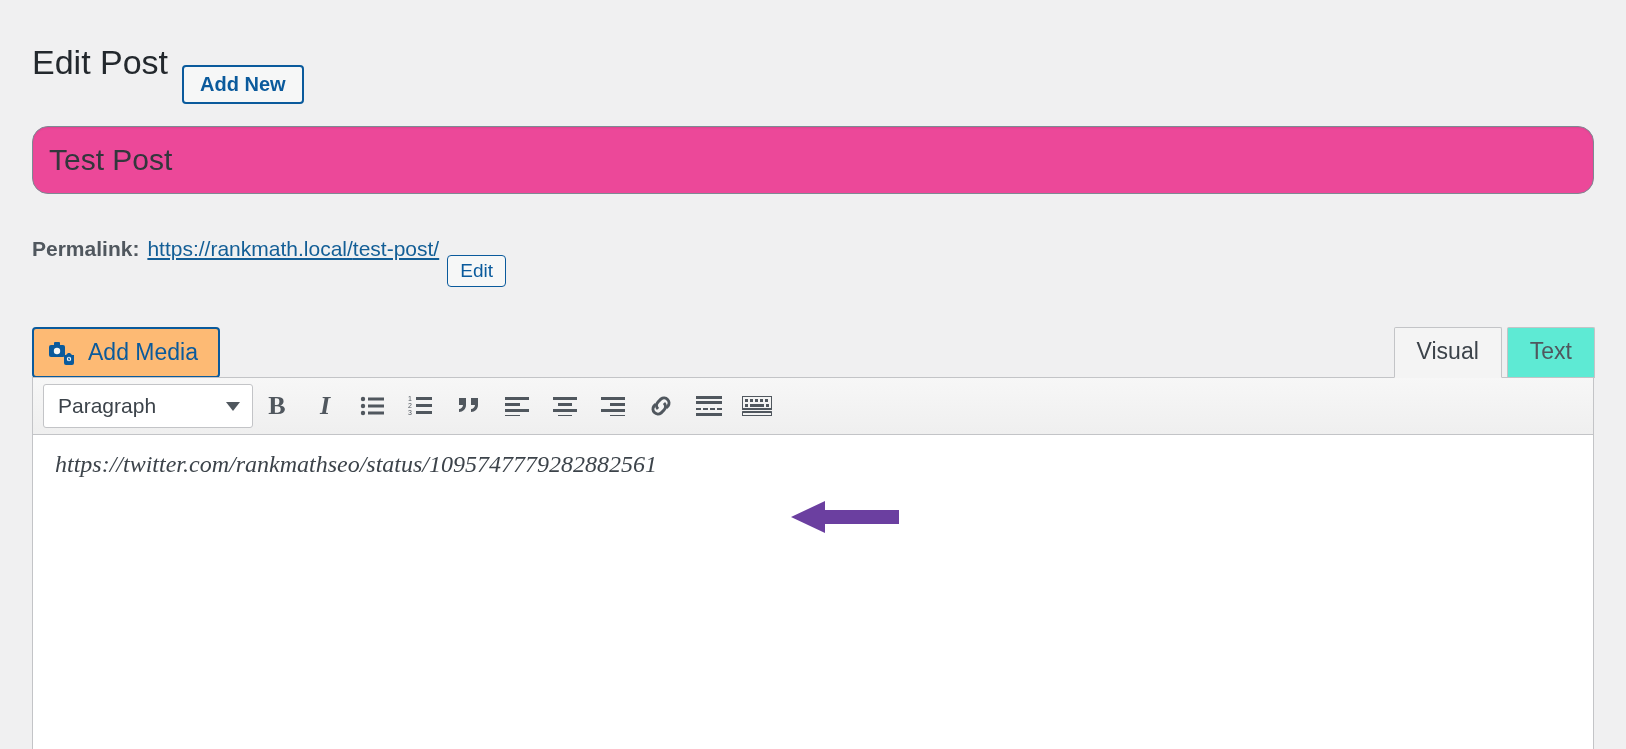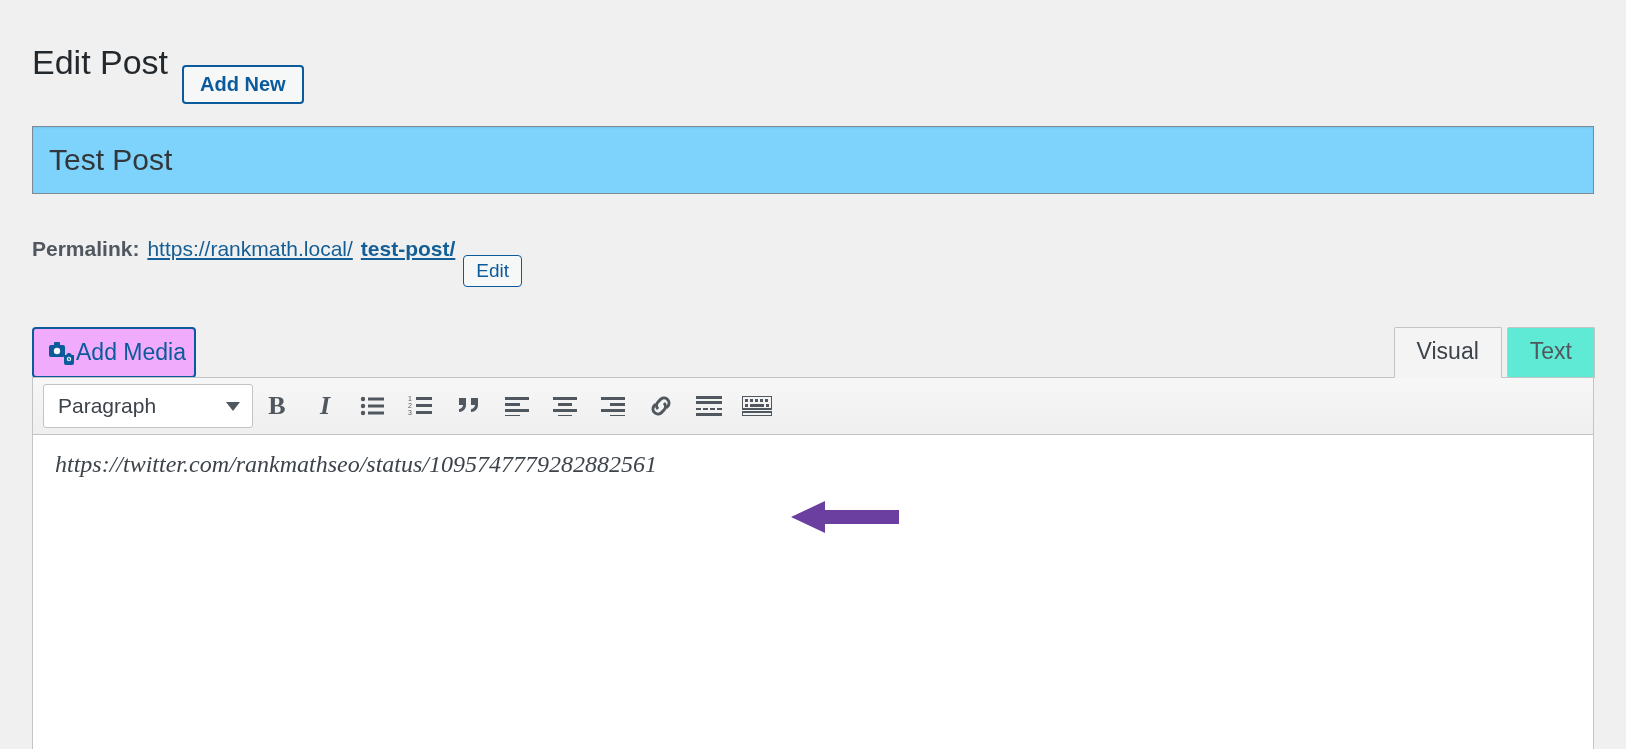--- a/index.html
+++ b/index.html
@@ -46,55 +46,56 @@
   }
 
   .title-input {
     width: 100%;
     height: 68px;
     font-size: 30px;
     font-weight: 400;
     color: #32373c;
     padding: 0 16px;
     border: 1px solid #7e8993;
-    border-radius: 0;
-    background: #7dd3fc;
+    border-radius: 16px;
+    background: #ec4899;
     box-shadow: inset 0 1px 2px rgba(0,0,0,0.07);
   }
 
   .permalink-row {
     display: flex;
     align-items: center;
     gap: 8px;
     margin-top: 16px;
     font-size: 21px;
     color: #50575e;
   }
   .permalink-label { font-weight: 600; }
   .permalink-url {
     color: #135e96;
     text-decoration: underline;
   }
-  .permalink-url strong { font-weight: 700; margin-left: 8px; }
+  .permalink-url strong { font-weight: 400; }
 
   .editor-top-row {
     display: flex;
     align-items: flex-end;
     justify-content: space-between;
     margin-top: 40px;
   }
   .add-media-btn {
     display: inline-flex;
     align-items: center;
+    gap: 12px;
     border: 2px solid #0a5a9c;
-    background: #f0abfc;
+    background: #fdba74;
     color: #0a5a9c;
     font-size: 23px;
     font-weight: 400;
-    padding: 10px 8px 10px 14px;
+    padding: 10px 20px 10px 14px;
     border-radius: 4px;
     cursor: pointer;
   }
   .add-media-btn svg { display: block; }
 
   .tabs {
     display: flex;
     gap: 5px;
     margin-right: -1px;
   }

